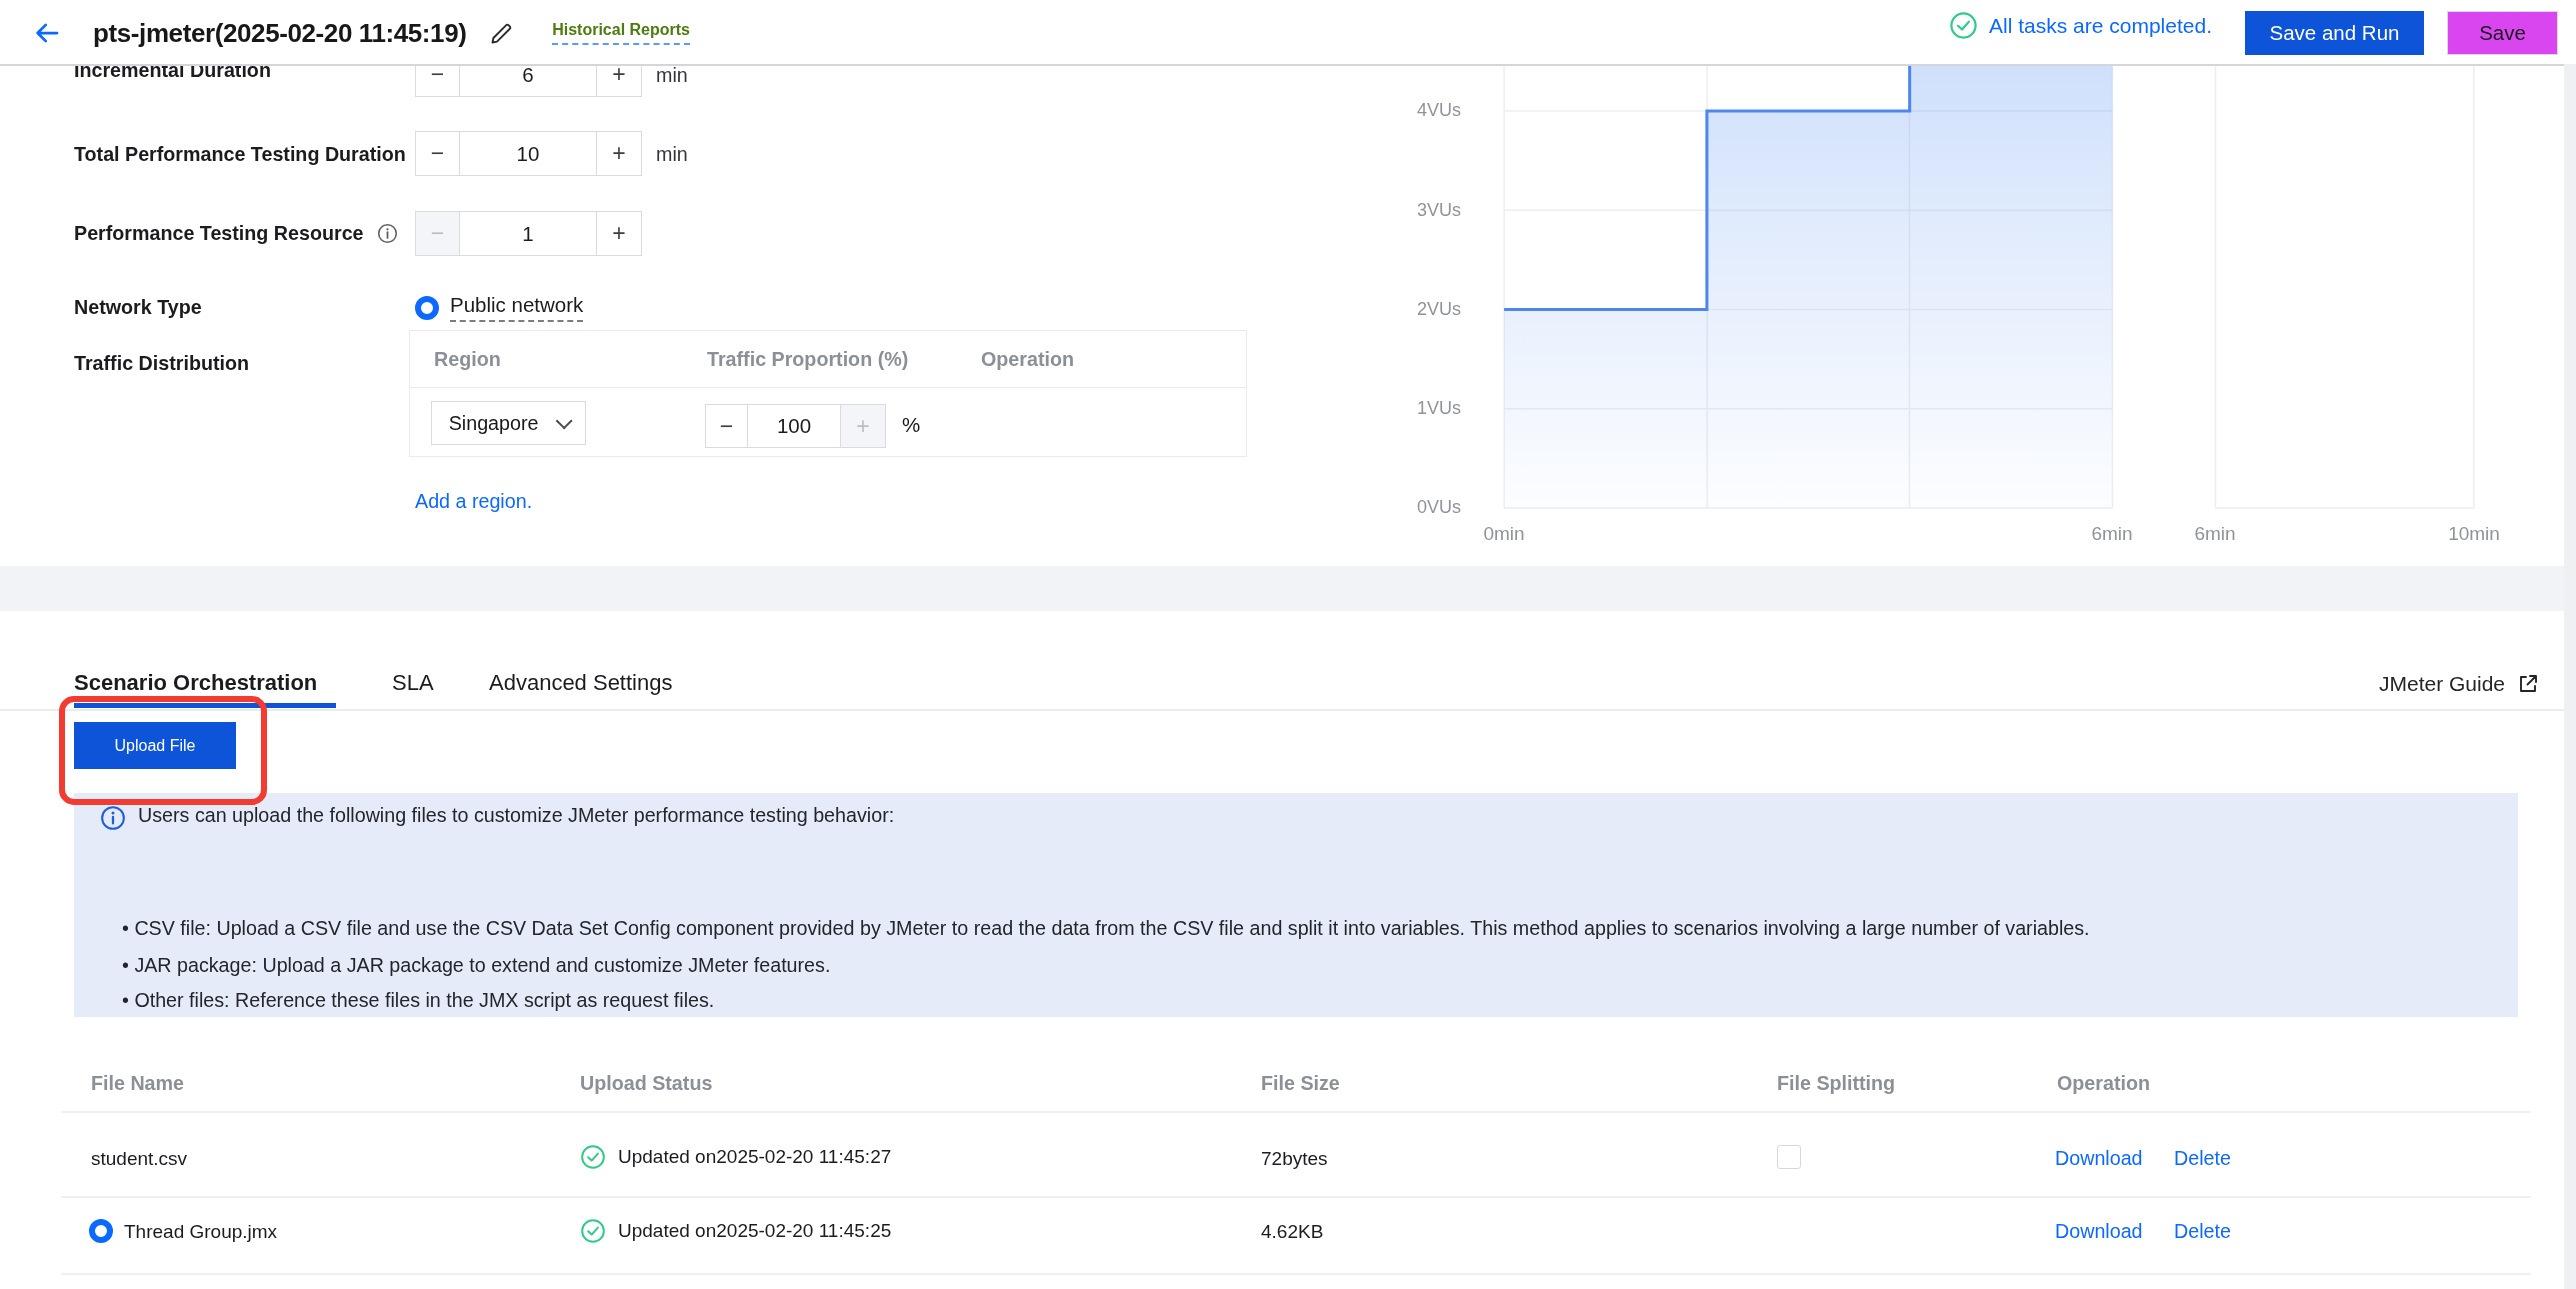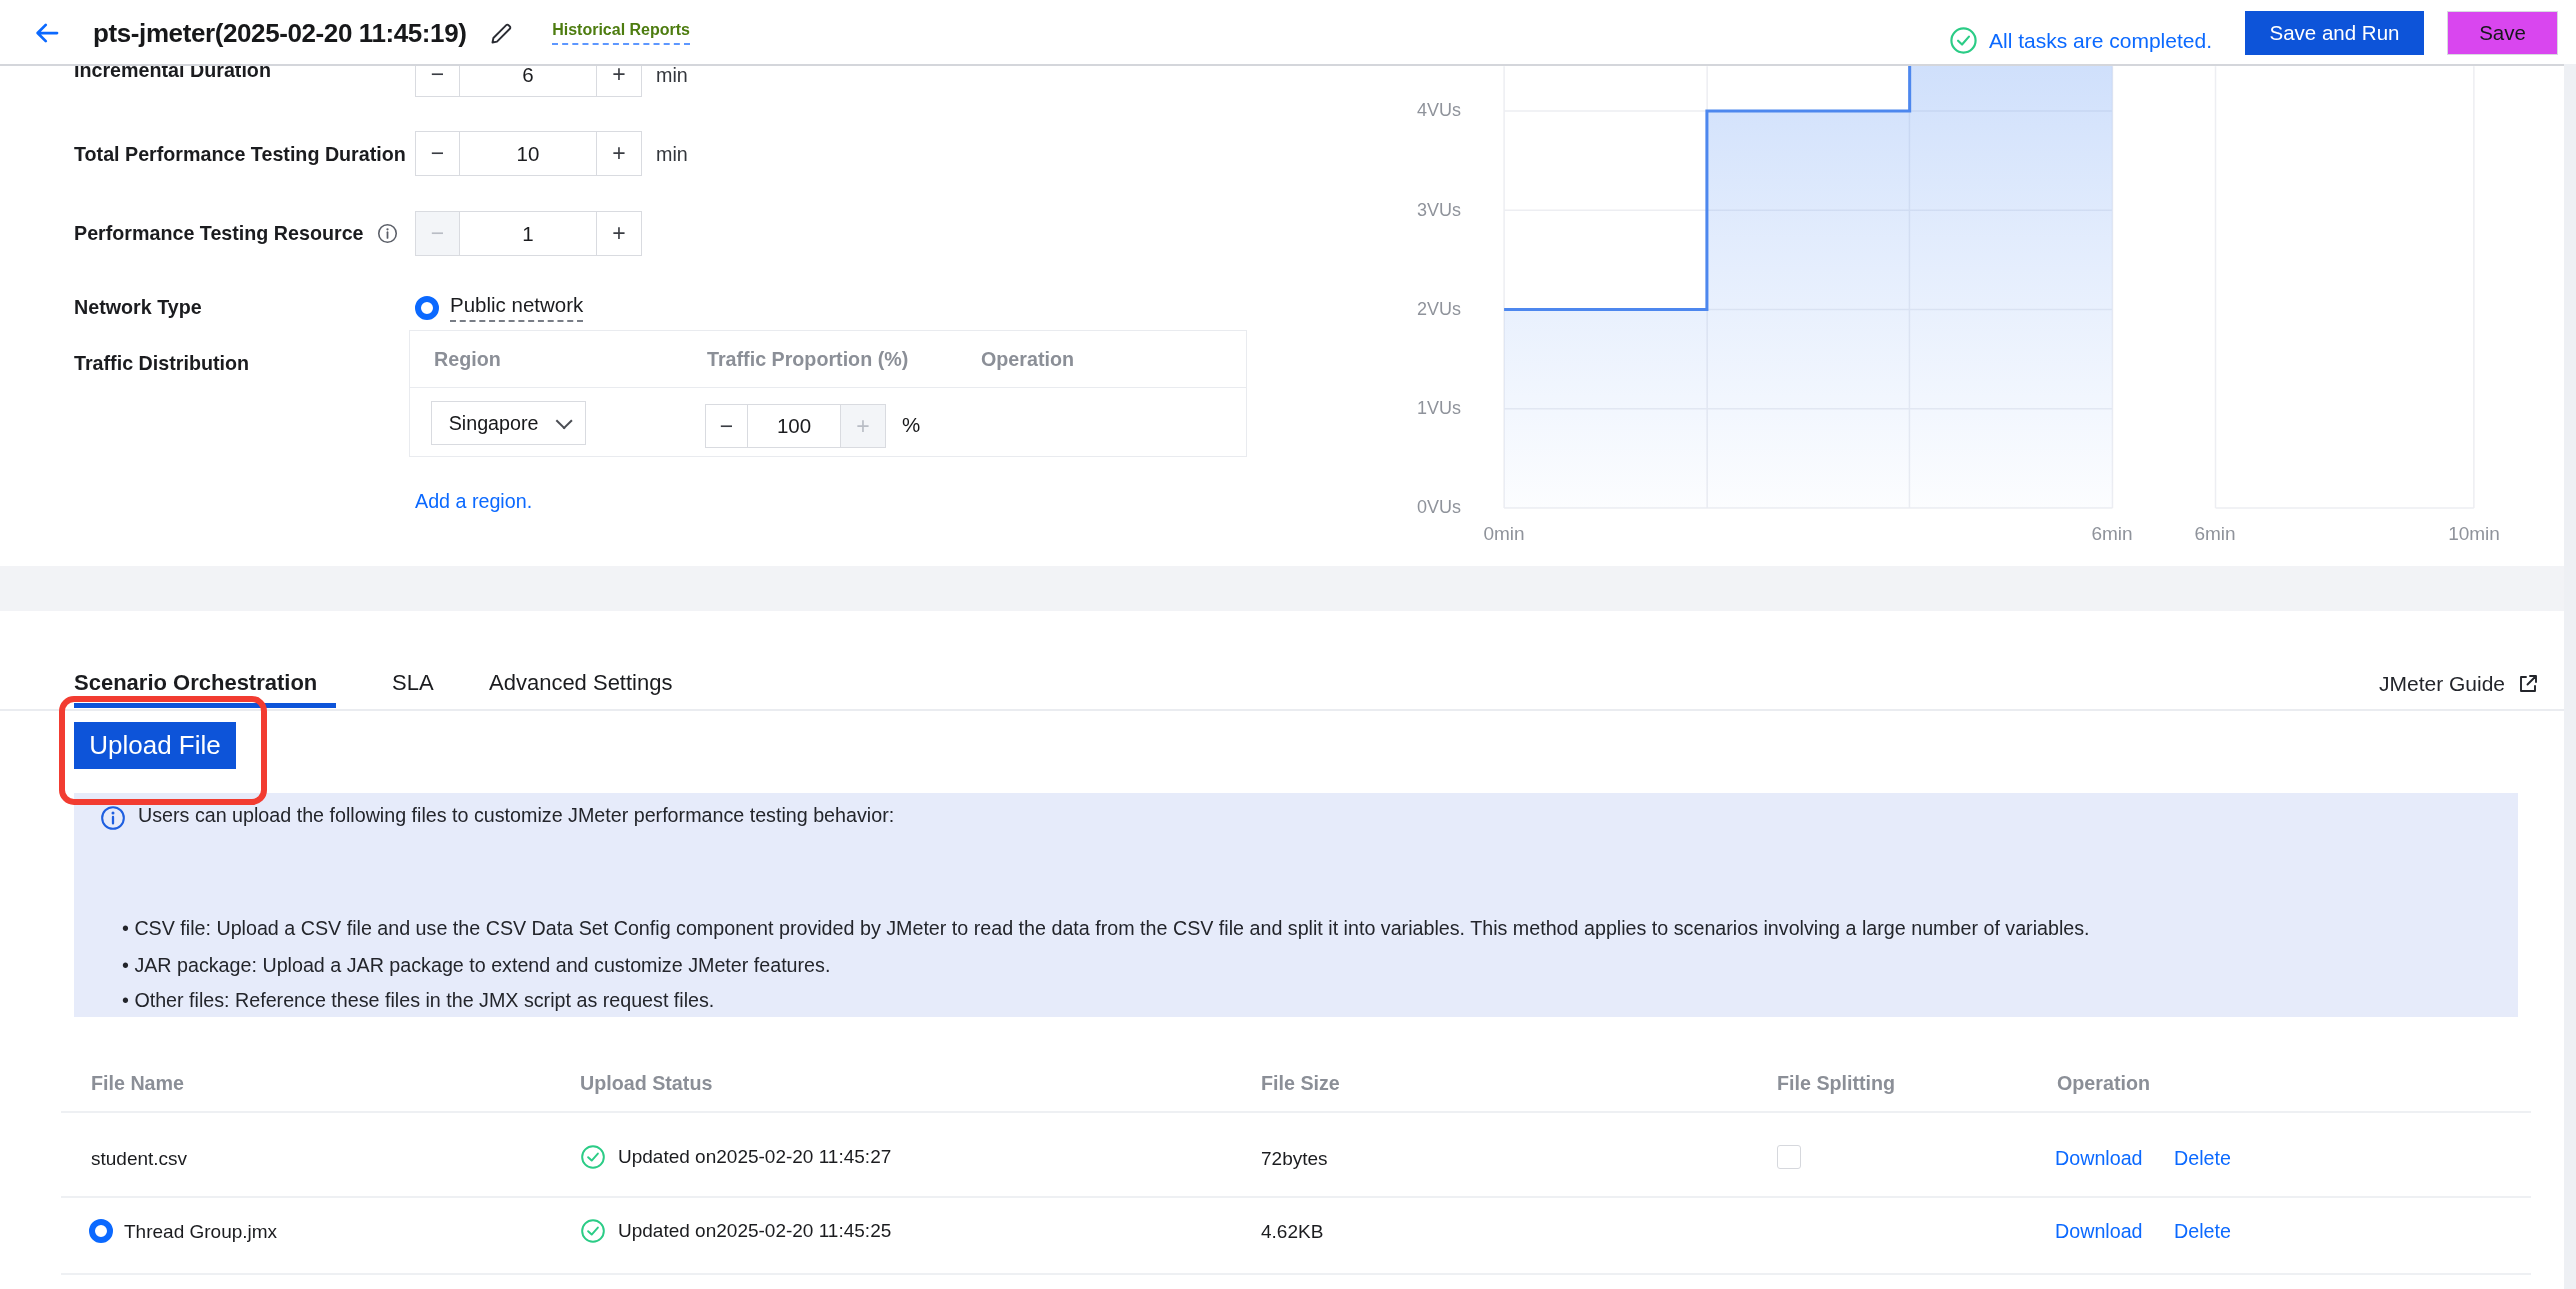--- a/index.html
+++ b/index.html
@@ -7,21 +7,21 @@
   .abs { position:absolute; }
   #stage { position:relative; width:2576px; height:1290px; overflow:hidden; background:#f2f3f6; }
 
   
   #header { position:absolute; left:0; top:0; width:2576px; height:68px; background:#fff; border-bottom:2.3px solid #d5d7dc; display:flex; align-items:center; }
   .hleft { display:flex; align-items:center; }
   .back-btn { margin-left:30px; width:33px; height:33px; display:flex; align-items:center; justify-content:center; cursor:pointer; }
   .page-title { margin-left:30px; font-size:26px; font-weight:bold; letter-spacing:-0.4px; }
   .edit-btn { margin-left:19.7px; width:30px; height:30px; display:flex; align-items:center; justify-content:center; cursor:pointer; }
   .hist-link { margin-left:36px; font-size:16px; font-weight:bold; color:#4d7c0f; border-bottom:2.3px dashed #5d97ff; padding-bottom:4.5px; cursor:pointer; }
-  .hright { margin-left:auto; display:flex; align-items:flex-end; }
+  .hright { margin-left:auto; display:flex; align-items:flex-start; }
   .status-ok { display:flex; align-items:center; font-size:21px; color:#0b69ff; }
   .status-ok svg { margin-right:10.6px; }
   .btn { height:44px; display:flex; align-items:center; justify-content:center; font-size:20.5px; cursor:pointer; }
   .btn-primary { width:179px; background:#0d54d9; color:#fff; margin-left:33px; }
   .btn-plain { width:111px; background:#d946ef; color:#17181a; border:1.5px solid #d8dae0; margin-left:23px; margin-right:18px; }
 
   
   .card { position:absolute; left:0; width:2564px; background:#fff; overflow:hidden; }
   #card1 { top:64px; height:502px; border-top:2.3px solid #d4d6db; }
   #card2 { top:611px; height:679px; }
@@ -58,21 +58,21 @@
   .ylab { position:absolute; width:68px; text-align:right; font-size:18px; color:#8f939b; line-height:23px; }
   .xlab { position:absolute; width:106px; text-align:center; font-size:19px; color:#8f939b; line-height:23px; }
 
   
   .tab { position:absolute; top:59px; font-size:22px; color:#1b1c1f; cursor:pointer; }
   .tab.active { font-weight:bold; }
   #tab-underline { position:absolute; left:74px; top:92px; width:262px; height:5.3px; background:#0d54d9; }
   #tabs-divider { position:absolute; left:0; top:98px; width:2564px; height:1.5px; background:#eaecf0; }
   #jmeter-guide { position:absolute; left:2379px; top:61px; font-size:21px; color:#23252b; display:flex; align-items:center; cursor:pointer; }
   #jmeter-guide svg { margin-left:10.6px; }
-  #upload-btn { position:absolute; left:74px; top:111px; width:162px; height:47px; background:#0d54d9; color:#fff; font-size:26px; display:flex; align-items:center; justify-content:center; cursor:pointer; }
+  #upload-btn { position:absolute; left:74px; top:111px; width:162px; height:47px; background:#0d54d9; color:#fff; font-size:16px; display:flex; align-items:center; justify-content:center; cursor:pointer; }
   #red-annotation { position:absolute; left:59px; top:85px; width:208px; height:109px; border:6.8px solid #f23c31; border-radius:15px; z-index:5; pointer-events:none; }
   #info-box { position:absolute; left:74px; top:182px; width:2444px; height:224px; background:#e6ebfa; }
   .info-intro { position:absolute; left:64px; top:9.8px; font-size:19.7px; color:#23252b; line-height:24px; }
   .bullet { position:absolute; left:48px; font-size:19.7px; color:#23252b; line-height:24px; }
   .bullet::before { content:"•  "; }
 
   
   .ft-head { position:absolute; font-size:19.7px; font-weight:600; color:#8b8f97; line-height:23px; }
   .ft-cell { position:absolute; font-size:19px; color:#1b1c1f; line-height:24px; }
   .ft-divider { position:absolute; left:61px; width:2470px; height:1.5px; background:#eef0f3; }

